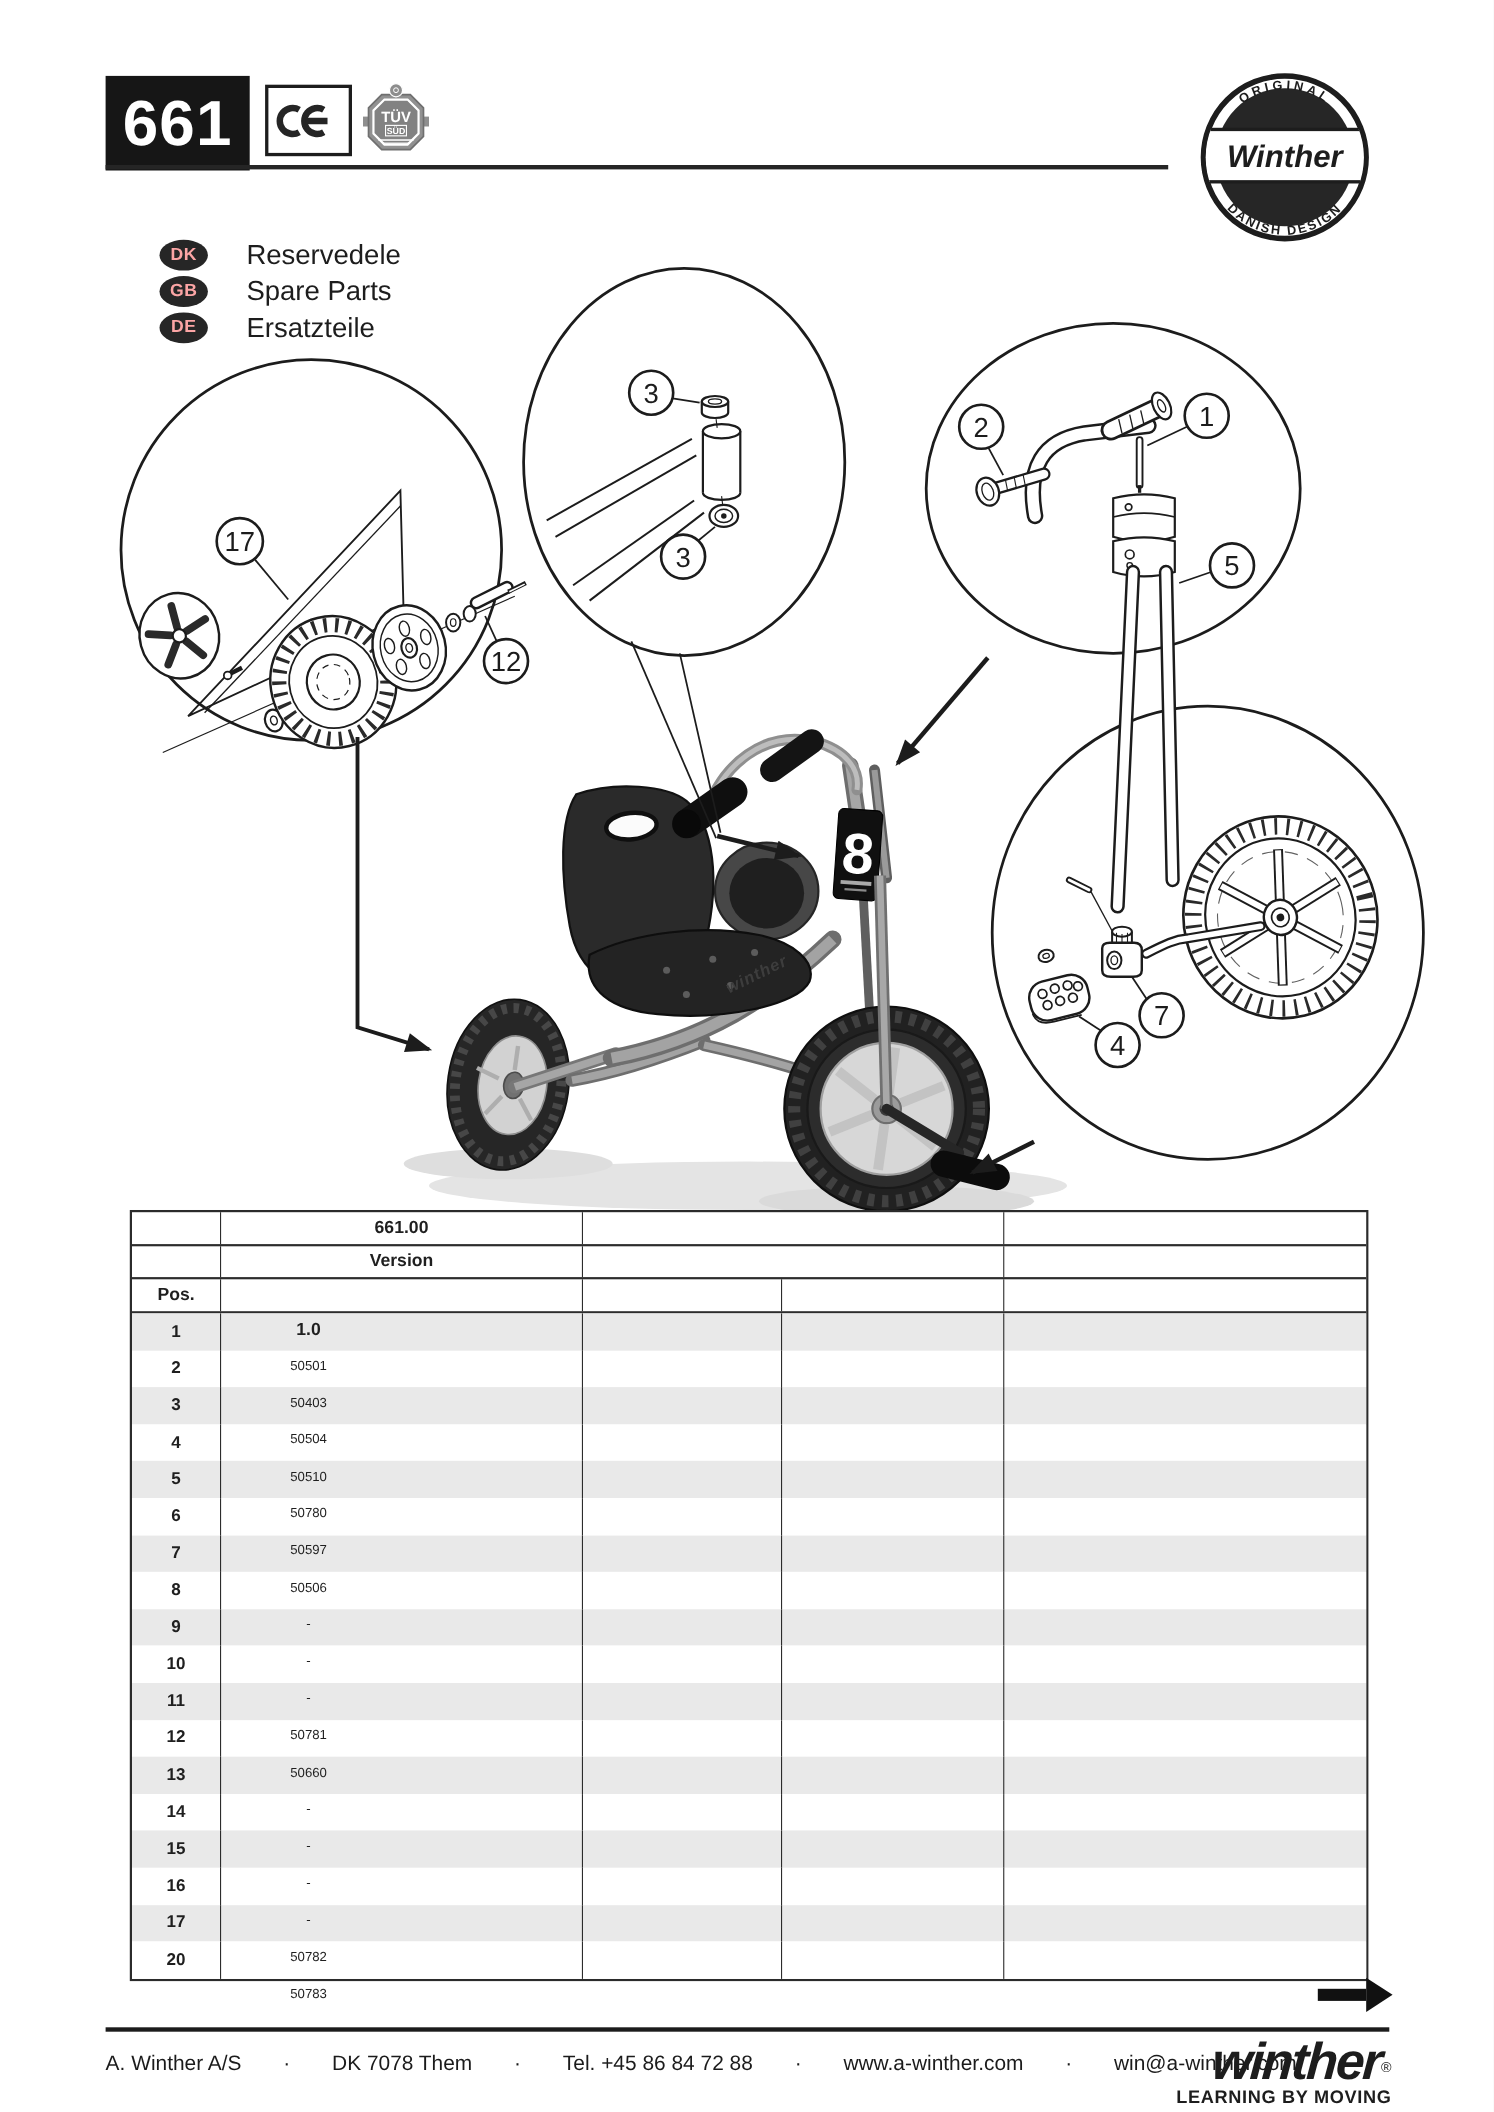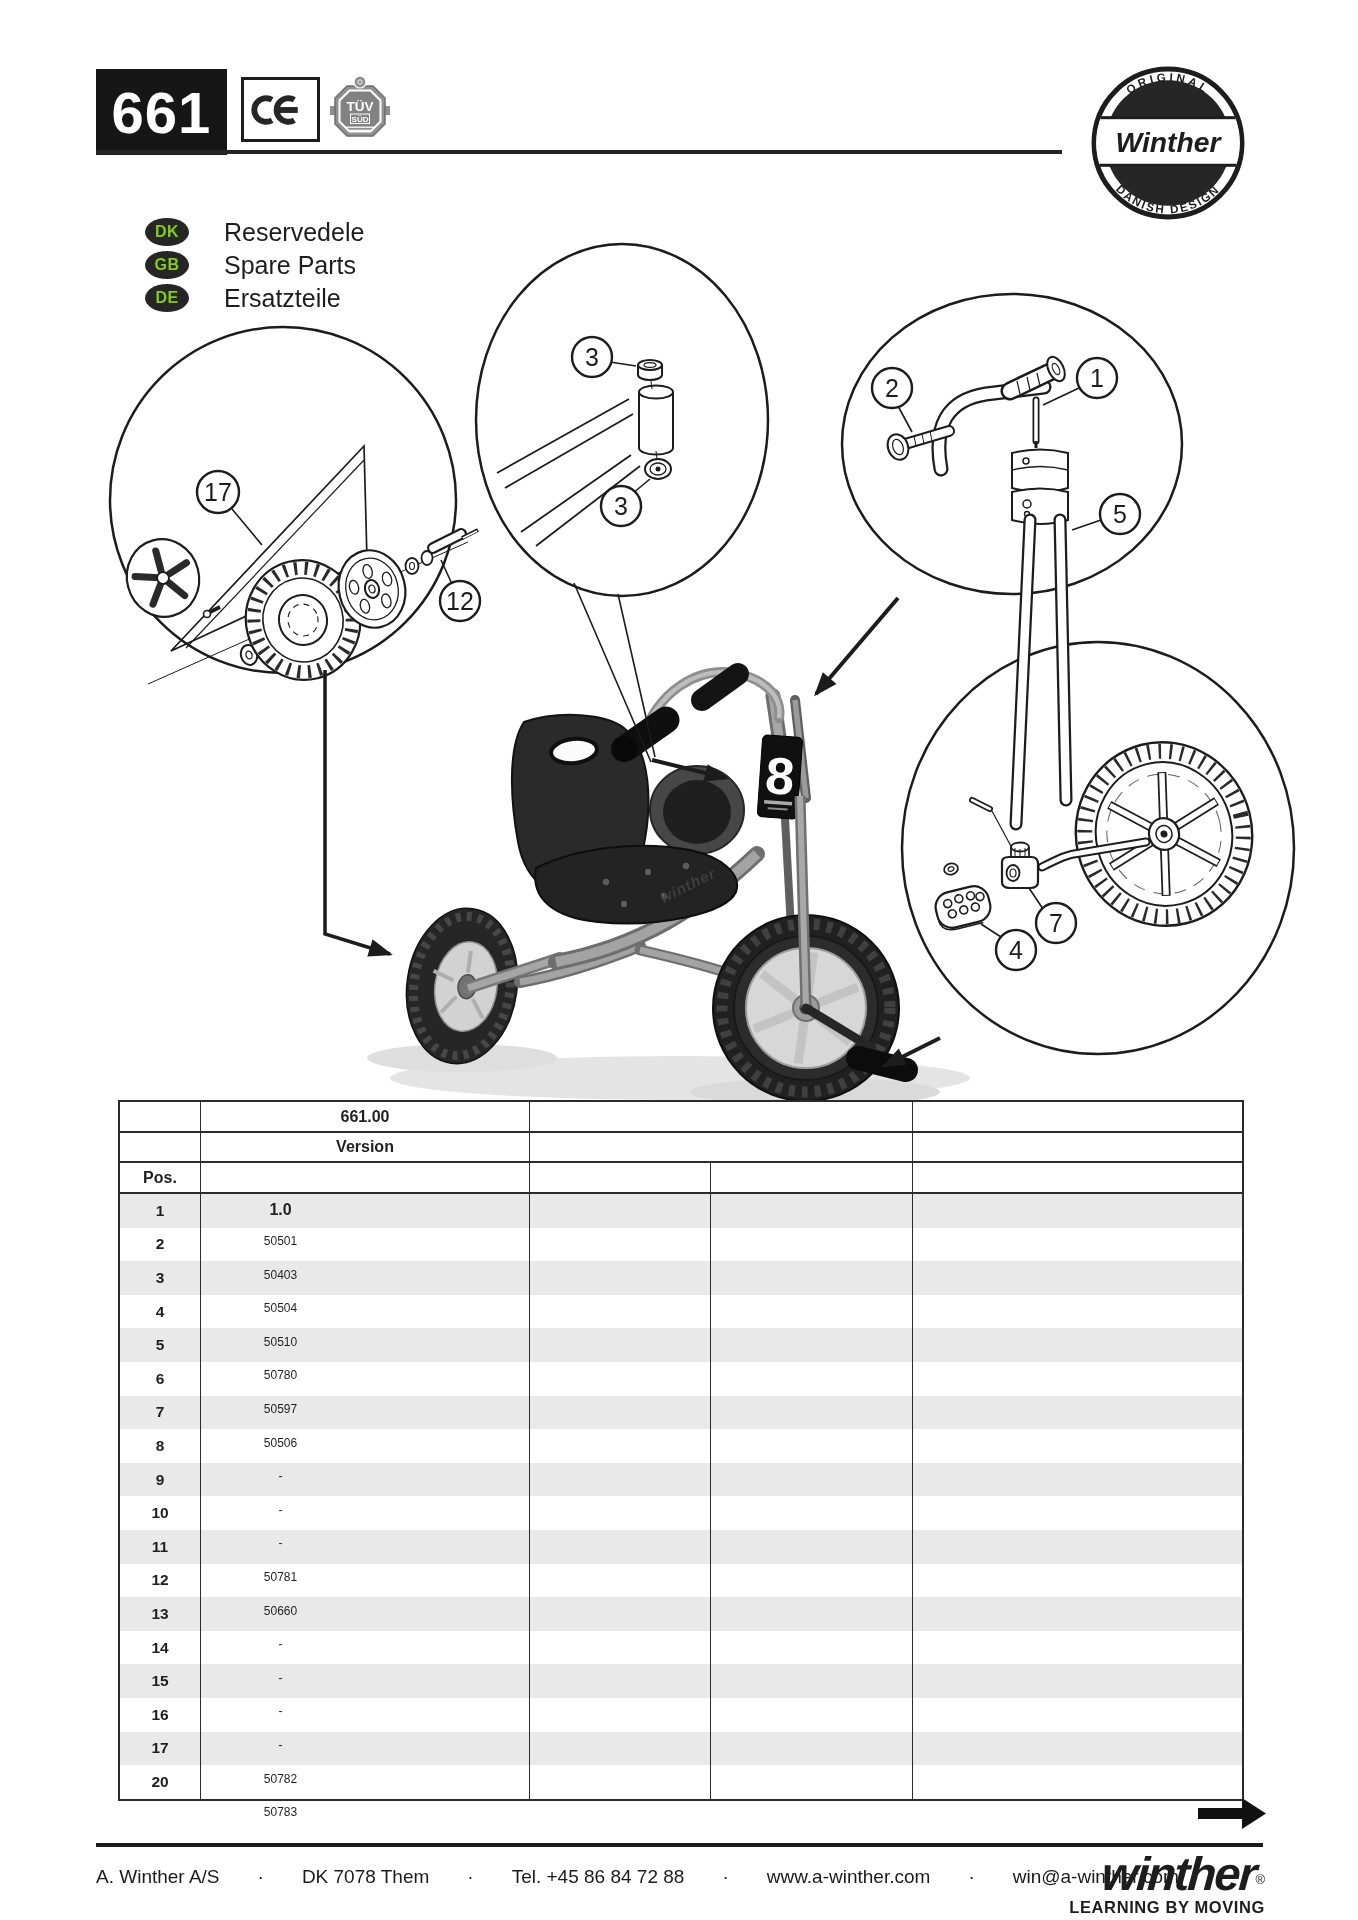--- a/index.html
+++ b/index.html
@@ -9,21 +9,21 @@
   
   #model-box{left:96px;top:69px;width:131px;height:86px;background:#161616;color:#fff;
     display:flex;align-items:center;justify-content:center;font-size:58px;font-weight:700;letter-spacing:1px;}
   #ce-box{left:241px;top:77px;width:73px;height:59px;border:3.5px solid #1d1d1d;display:flex;align-items:center;justify-content:center;}
   #tuv-box{left:327px;top:74px;width:66px;height:70px;}
   #brand-logo{left:1089px;top:64px;width:158px;height:158px;}
   #header-rule{left:96px;top:150px;width:966px;height:3.5px;background:#252525;}
   
   #langs{left:145px;top:217px;}
   .lang-row{display:flex;align-items:center;height:30px;margin-bottom:3px;}
-  .lang-badge{width:44px;height:28px;border-radius:50%;background:#262626;color:#84cc16;
+  .lang-badge{width:44px;height:28px;border-radius:50%;background:#262626;color:#fca5a5;
     display:flex;align-items:center;justify-content:center;font-size:16px;font-weight:700;letter-spacing:.5px;}
   .lang-label{margin-left:35px;font-size:25px;color:#1d1d1d;font-weight:500;}
   
   #diagram{left:0;top:0;width:1358px;height:1110px;}
   .ln{stroke:#1c1c1c;fill:none;}
   .cal{fill:#fff;stroke:#1c1c1c;stroke-width:2.4;}
   .cal-t{font-size:25px;font-weight:500;fill:#1c1c1c;text-anchor:middle;}
   .wht{fill:#fff;stroke:#1c1c1c;}
   
   #parts-table{left:118px;top:1100px;width:1122px;border:2.5px solid #2b2b2b;background:#fff;}

